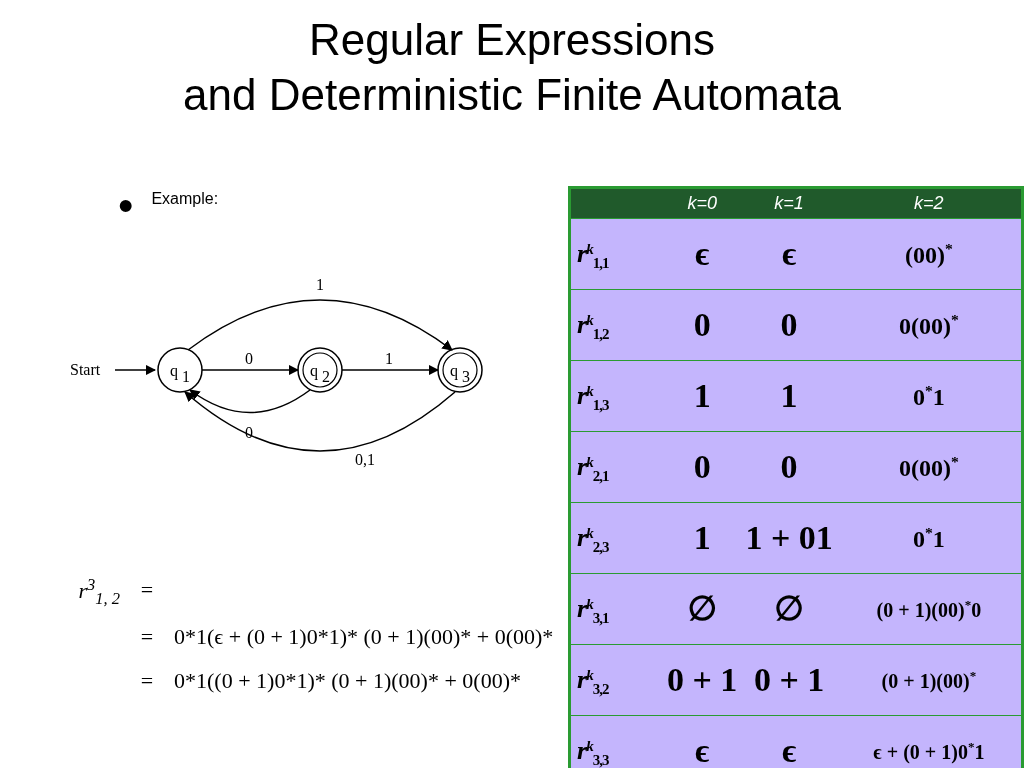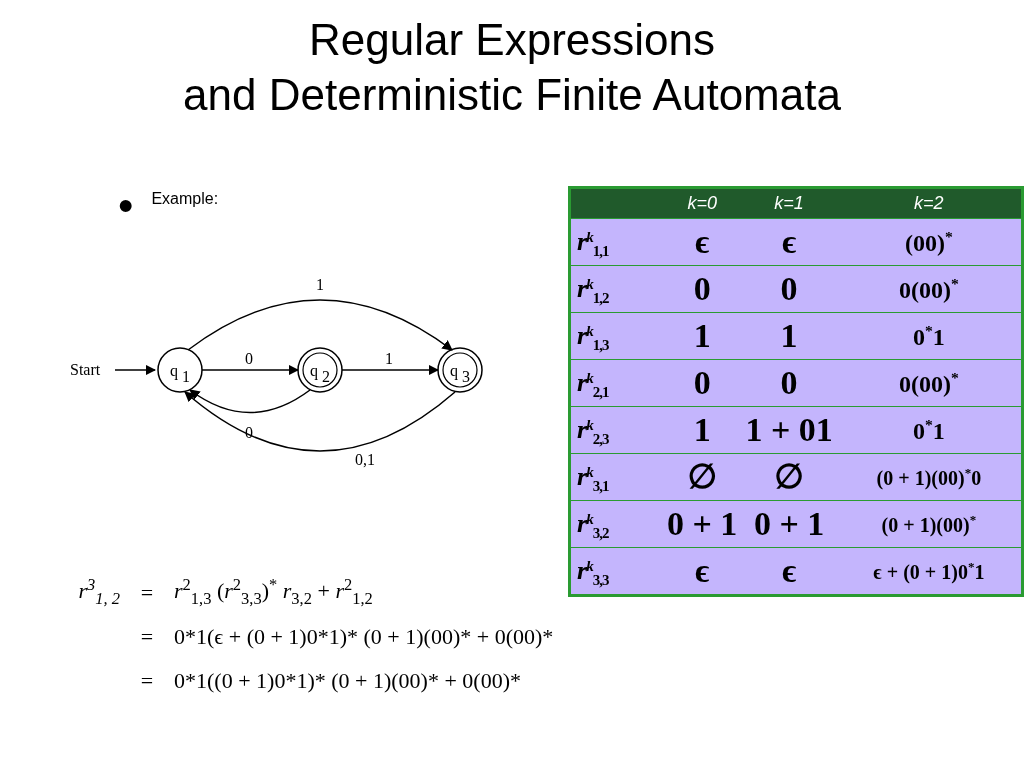--- a/index.html
+++ b/index.html
@@ -67,21 +67,21 @@
     font-style: italic;
     font-weight: 400;
     font-size: 18px;
     padding: 4px 6px;
     text-align: center;
     font-family: Arial, sans-serif;
   }
   .ktable th.rowhdr { width: 80px; background: #205a2b; }
   .ktable td {
     border-top: 1px solid #2a9b32;
-    padding: 4px 4px;
+    padding: 16px 4px;
     height: 38px;
     vertical-align: middle;
     font-family: 'Times New Roman', Georgia, serif;
     font-weight: 700;
     font-size: 30px;
     line-height: 1;
     white-space: nowrap;
     overflow: hidden;
   }
   .ktable td.rowlabel {
@@ -104,21 +104,21 @@
 
   
   .derivation {
     position: absolute;
     top: 568px;
     left: 70px;
     font-family: 'Times New Roman', Georgia, serif;
     font-size: 22px;
     line-height: 2.0;
   }
-  .derivation .row { display: flex; align-items: flex-end; gap: 18px; }
+  .derivation .row { display: flex; align-items: flex-start; gap: 18px; }
   .derivation .lhs { min-width: 50px; text-align: right; font-style: italic; }
   .derivation .eq { min-width: 18px; text-align: center; }
   .derivation sup { font-size: 0.75em; }
   .derivation sub { font-size: 0.75em; }
   .ritem { font-style: italic; }
 </style>
 </head>
 <body>
 
 <div class="title">
@@ -233,26 +233,20 @@
       </tr>
     </tbody>
 </table>
 
 <div class="derivation">
   <div class="row">
     <span class="lhs">
       <span class="ritem">r</span><sup>3</sup><sub>1, 2</sub>
     </span>
     <span class="eq">=</span>
-    <span>
-      <span class="ritem">r</span><sup>2</sup><sub>1,3</sub>
-      (<span class="ritem">r</span><sup>2</sup><sub>3,3</sub>)<sup>*</sup>
-      <span class="ritem">r</span><sub>3,2</sub> +
-      <span class="ritem">r</span><sup>2</sup><sub>1,2</sub>
-    </span>
   </div>
   <div class="row">
     <span class="lhs"></span>
     <span class="eq">=</span>
     <span>0*1(ϵ + (0 + 1)0*1)* (0 + 1)(00)* + 0(00)*</span>
   </div>
   <div class="row">
     <span class="lhs"></span>
     <span class="eq">=</span>
     <span>0*1((0 + 1)0*1)* (0 + 1)(00)* + 0(00)*</span>

